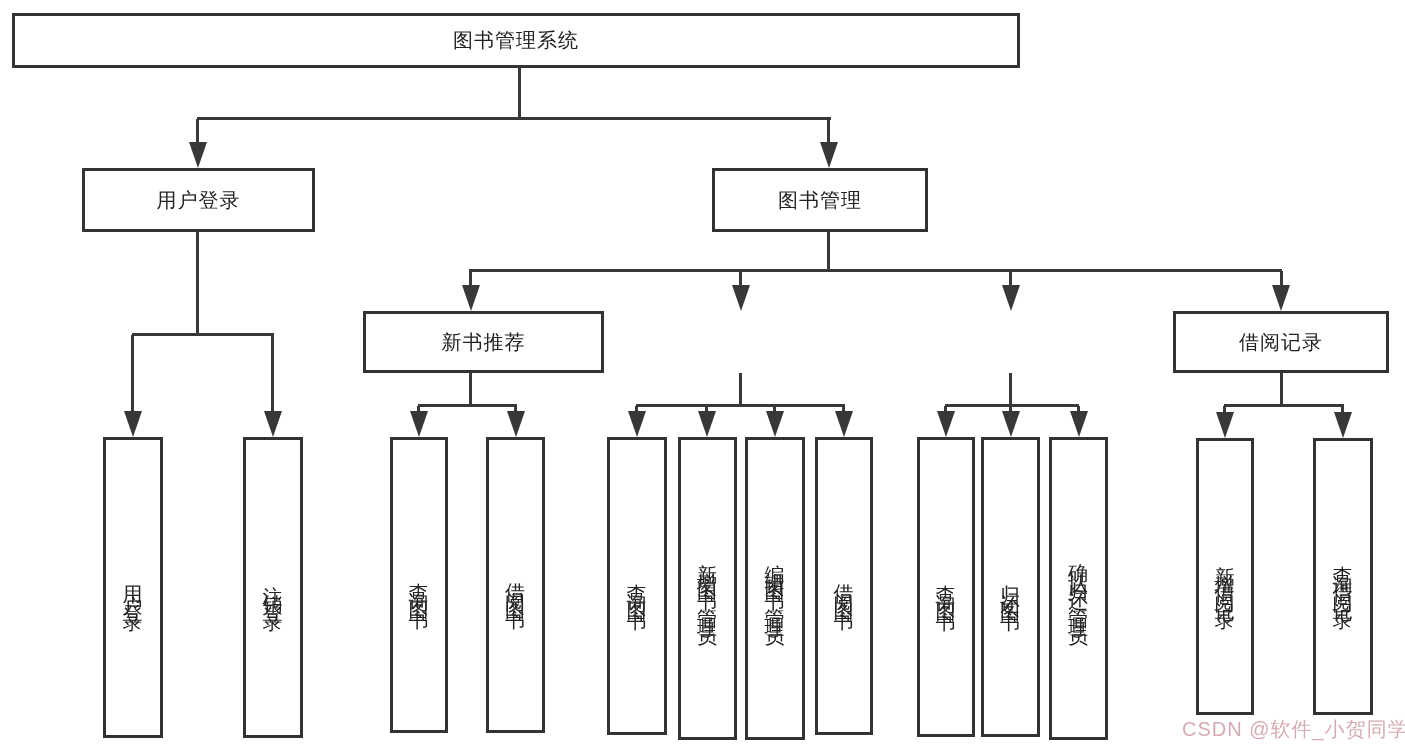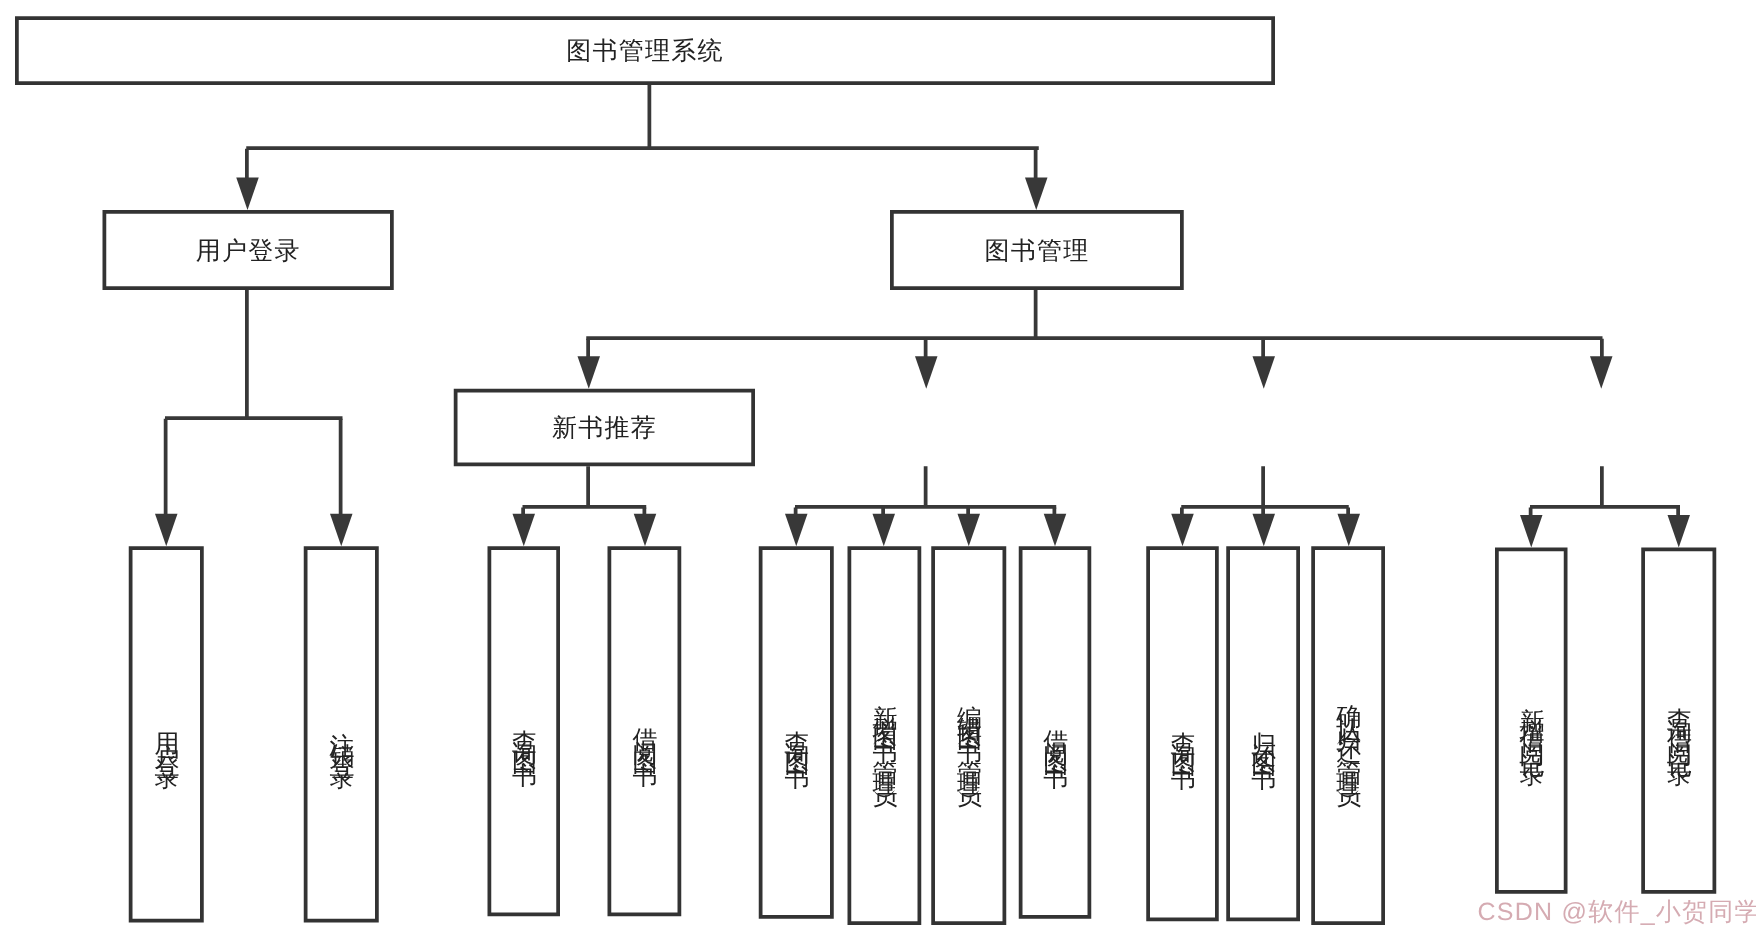--- a/index.html
+++ b/index.html
@@ -66,21 +66,21 @@
   <div class="vline" style="left:518px;top:68px;height:52px"></div>
   <div class="hline" style="left:197px;top:117px;width:634px"></div>
   <div class="vline" style="left:196px;top:119px;height:28px"></div>
   <div class="arrow" style="left:189px;top:142px"></div>
   <div class="vline" style="left:827px;top:119px;height:28px"></div>
   <div class="arrow" style="left:820px;top:142px"></div>
 
   <div class="hnode" style="left:82px;top:168px;width:233px;height:64px">
     <span>用户登录</span>
   </div>
-  <div class="hnode" style="left:712px;top:168px;width:235px;height:64px">
+  <div class="hnode" style="left:712px;top:168px;width:216px;height:64px">
     <span>图书管理</span>
   </div>
 
   <div class="vline" style="left:196px;top:232px;height:103px"></div>
   <div class="hline" style="left:132px;top:333px;width:142px"></div>
   <div class="vline" style="left:131px;top:335px;height:78px"></div>
   <div class="arrow" style="left:124px;top:411px"></div>
   <div class="vline" style="left:271px;top:335px;height:78px"></div>
   <div class="arrow" style="left:264px;top:411px"></div>
 
@@ -90,20 +90,23 @@
   <div class="arrow" style="left:462px;top:285px"></div>
   <div class="vline" style="left:739px;top:271px;height:16px"></div>
   <div class="arrow" style="left:732px;top:285px"></div>
   <div class="vline" style="left:1009px;top:271px;height:16px"></div>
   <div class="arrow" style="left:1002px;top:285px"></div>
   <div class="vline" style="left:1280px;top:271px;height:16px"></div>
   <div class="arrow" style="left:1272px;top:285px"></div>
 
   <div class="hnode" style="left:363px;top:311px;width:241px;height:62px">
     <span>新书推荐</span>
+  </div>
+  <div class="hnode" style="left:1173px;top:311px;width:216px;height:62px">
+    <span>借阅记录</span>
   </div>
 
   <div class="vline" style="left:469px;top:373px;height:33px"></div>
   <div class="hline" style="left:418px;top:404px;width:99px"></div>
   <div class="vline" style="left:417px;top:406px;height:8px"></div>
   <div class="arrow" style="left:410px;top:411px"></div>
   <div class="vline" style="left:514px;top:406px;height:8px"></div>
   <div class="arrow" style="left:507px;top:411px"></div>
 
   <div class="vline" style="left:739px;top:373px;height:33px"></div>

